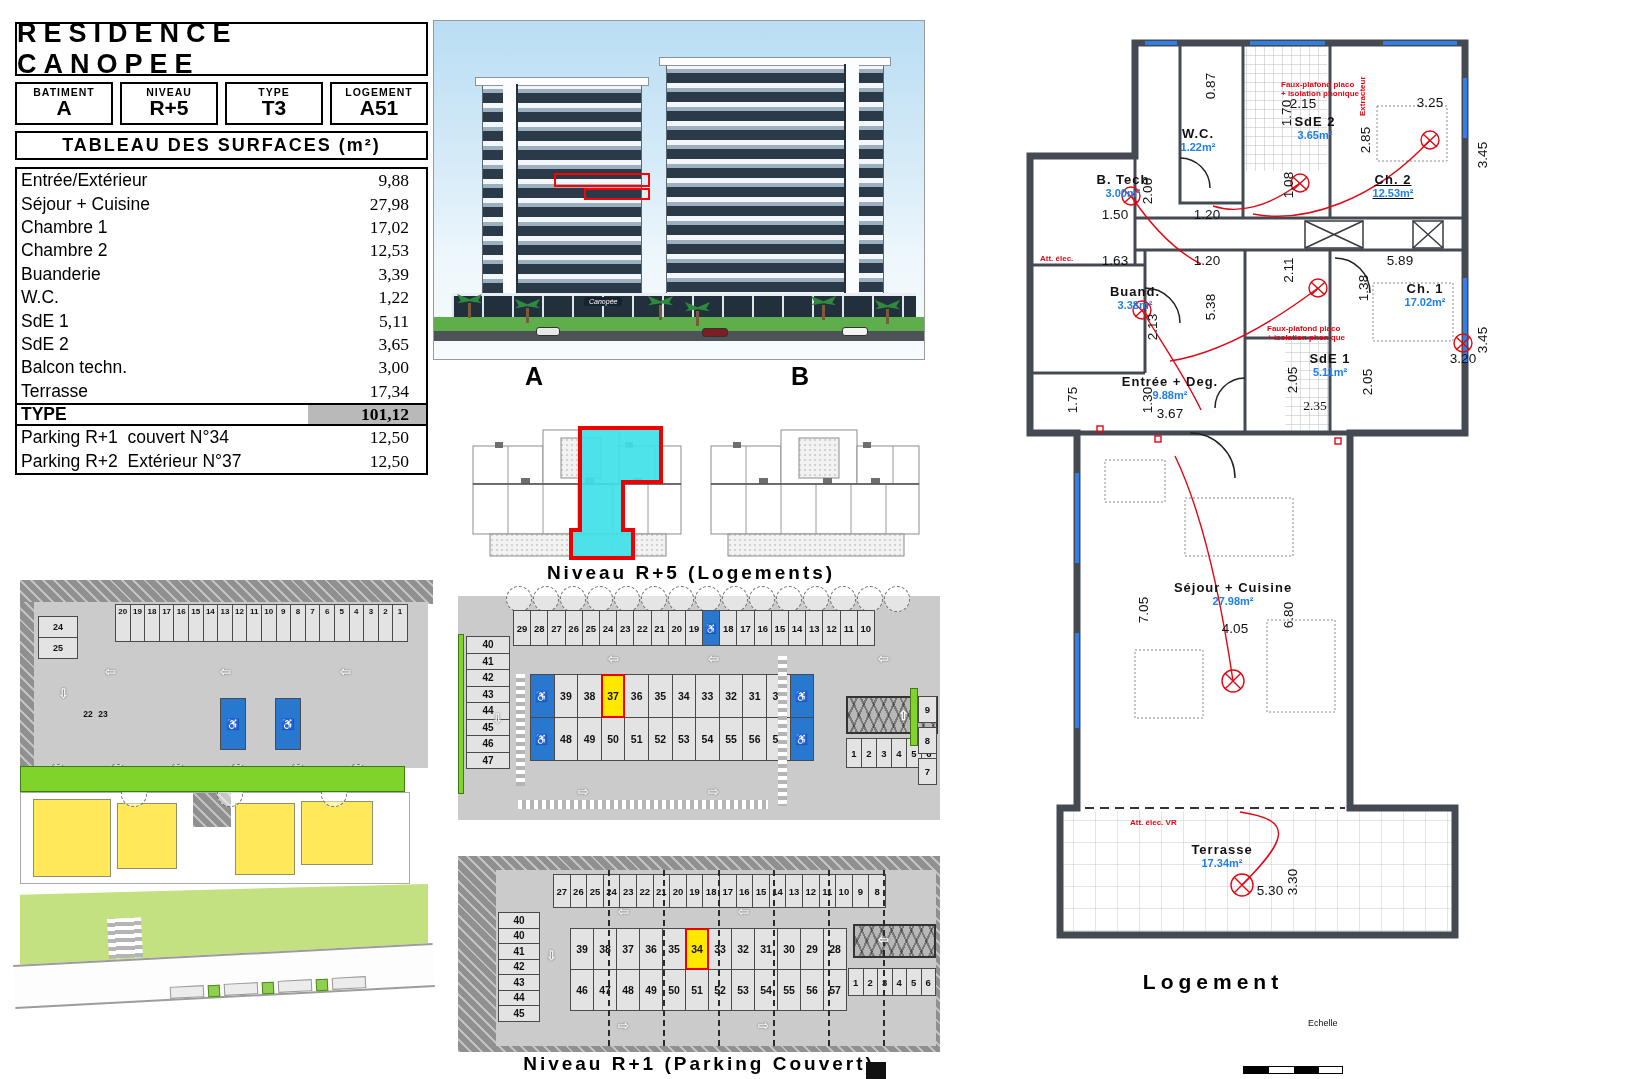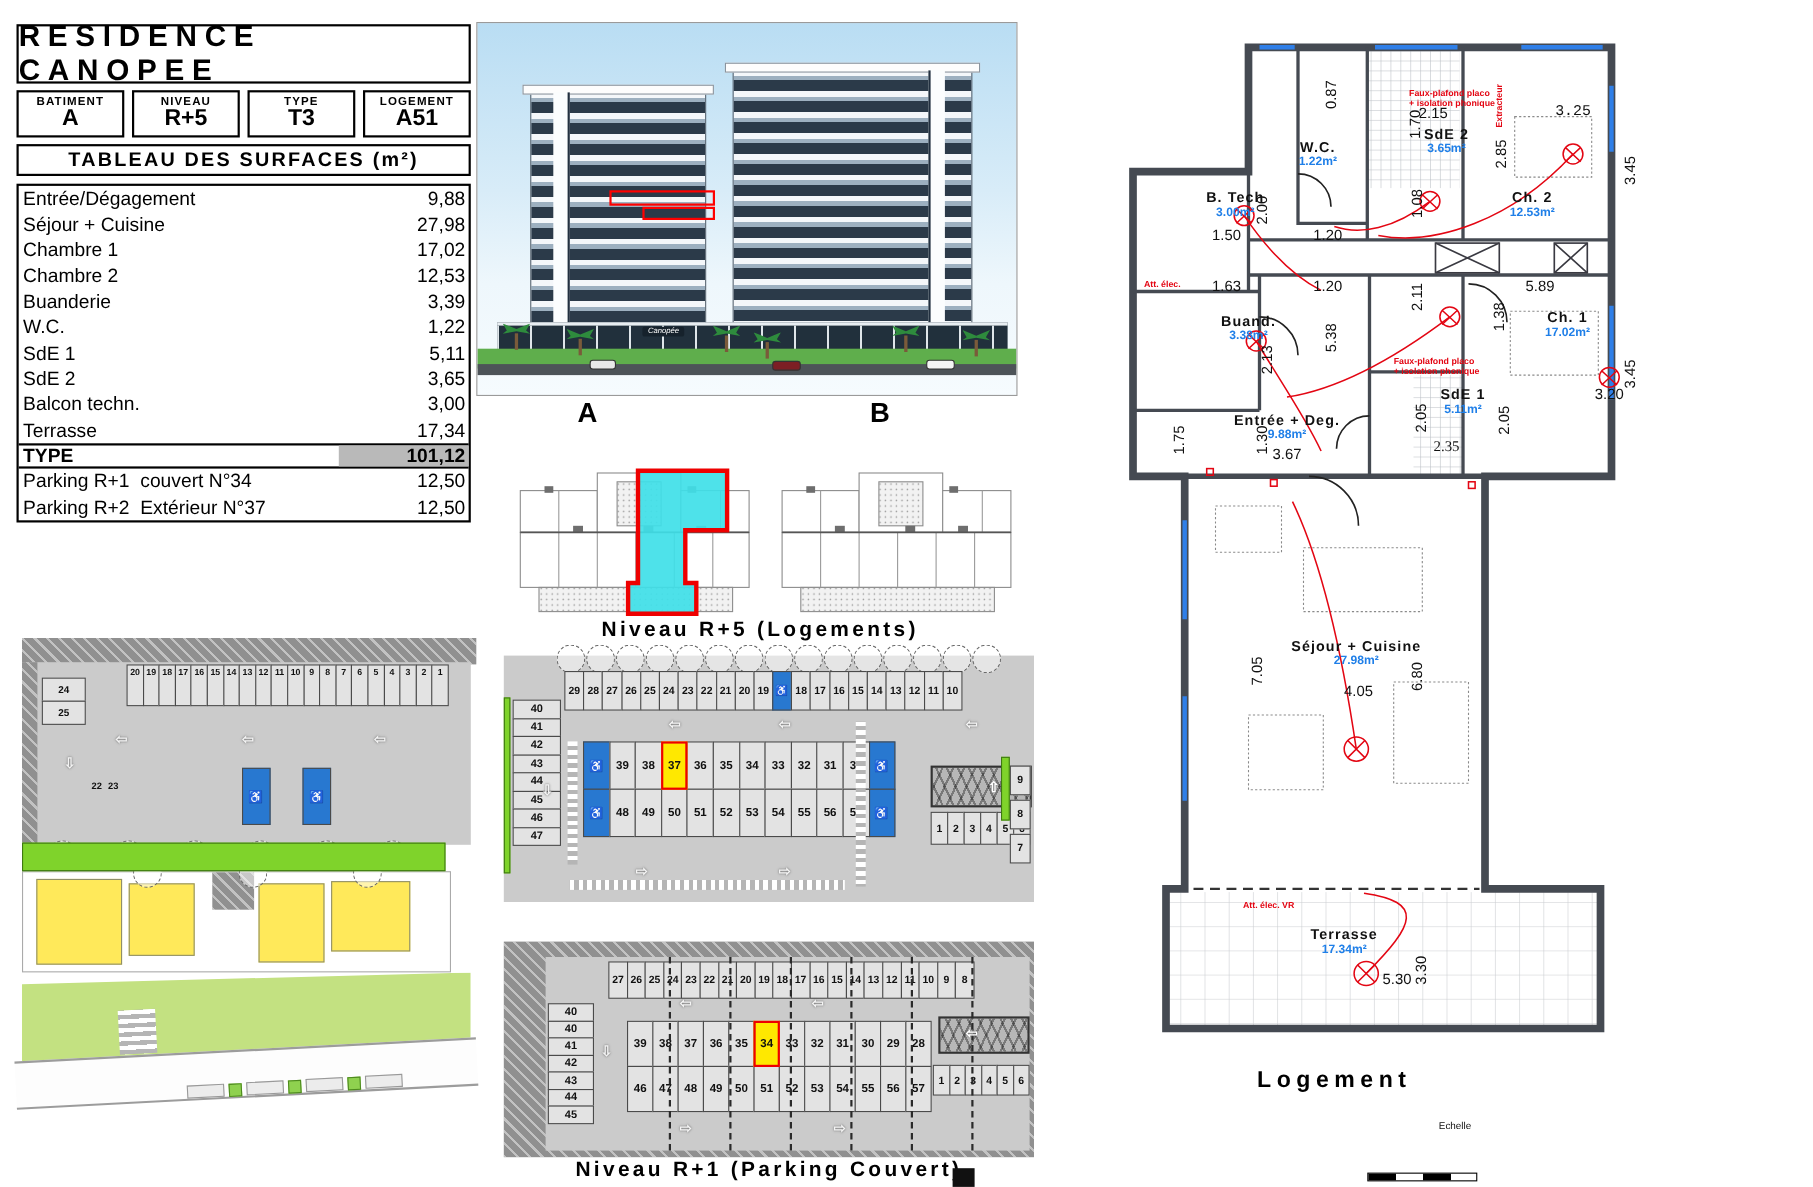--- a/index.html
+++ b/index.html
@@ -11,21 +11,21 @@
     display:flex; align-items:center; justify-content:center; font-size:27px; font-weight:bold; letter-spacing:7px; }
   .fields { position:absolute; left:15px; top:82px; width:413px; height:43px; display:flex; justify-content:space-between; }
   .fbox { width:98px; border:2px solid #000; text-align:center; padding-top:2px; }
   .fbox .fl { font-size:10.5px; font-weight:bold; letter-spacing:1px; display:block; }
   .fbox .fv { font-size:21px; font-weight:bold; display:block; line-height:20px; }
   .tab-head { position:absolute; left:15px; top:131px; width:413px; height:29px; border:2px solid #000;
     display:flex; align-items:center; justify-content:center; font-size:18px; font-weight:bold; letter-spacing:2px; }
   .surf-table { position:absolute; left:15px; top:167px; width:413px; border:2px solid #000; }
   .srow { display:flex; height:23.4px; align-items:stretch; font-size:17.5px; }
   .srow .slabel { flex:1; display:flex; align-items:center; padding-left:4px; white-space:pre; }
-  .srow .sval { width:118px; display:flex; align-items:center; justify-content:flex-end; padding-right:3px; }
+  .srow .sval { width:118px; display:flex; align-items:center; justify-content:flex-end; padding-right:17px;font-family:Liberation Serif, serif; }
   .srow.total { font-weight:bold; border-top:2px solid #000; border-bottom:2px solid #000; }
   .srow.total .sval { background:#b9b9b9; }
 
   
   .persp { position:absolute; left:433px; top:20px; width:492px; height:340px; border:1px solid #9a9a9a;
     background:linear-gradient(180deg,#b9ddf3 0%,#d8ecf8 45%,#eef7fc 70%,#f6fbfe 100%); overflow:hidden; }
   .tower { position:absolute; border:1px solid #5a6672;
     background:repeating-linear-gradient(180deg,#f4f7fa 0 5px,#9db0c0 5px 9px,#2b3a49 9px 19px); }
   .tower::before { content:""; position:absolute; top:-7px; left:-8px; right:-8px; height:7px; background:#fdfdfd; border:1px solid #8a949e; }
   .tower-a { left:48px; top:62px; width:160px; height:232px; }
@@ -140,21 +140,21 @@
         <span class="fl">LOGEMENT</span>
         <span class="fv">A51</span>
       </div>
     </div>
 
   <div class="tab-head">TABLEAU DES SURFACES (m²)</div>
 
   <div class="surf-table">
 
       <div class="srow">
-        <span class="slabel">Entrée/Dégagement</span>
+        <span class="slabel">Entrée/Extérieur</span>
         <span class="sval">9,88</span>
       </div>
 
       <div class="srow">
         <span class="slabel">Séjour + Cuisine</span>
         <span class="sval">27,98</span>
       </div>
 
       <div class="srow">
         <span class="slabel">Chambre 1</span>
@@ -939,21 +939,21 @@
         <div class="room-label" style="left: 213px; top: 98px;">
           <span class="rn">W.C.</span>
           <span class="ra">1.22m²</span>
         </div>
 
         <div class="room-label" style="left: 330px; top: 86px;">
           <span class="rn">SdE 2</span>
           <span class="ra">3.65m²</span>
         </div>
 
-        <div class="room-label" style="left: 408px; top: 144px;">
+        <div class="room-label" style="left: 408px; top: 144px; text-decoration: underline;">
           <span class="rn">Ch. 2</span>
           <span class="ra">12.53m²</span>
         </div>
 
         <div class="room-label" style="left: 138px; top: 144px;">
           <span class="rn">B. Tech</span>
           <span class="ra">3.00m²</span>
         </div>
 
         <div class="room-label" style="left: 150px; top: 256px;">
@@ -989,21 +989,21 @@
     <div>
 
         <span class="dim vert" style="left: 225px; top: 58px;">0.87</span>
 
         <span class="dim" style="left: 318px; top: 75px;">2.15</span>
 
         <span class="dim vert" style="left: 301px; top: 85px;">1.70</span>
 
         <span class="dim vert" style="left: 380px; top: 112px;">2.85</span>
 
-        <span class="dim" style="left: 445px; top: 74px; font-family: Liberation Mono, monospace;">3.25</span>
+        <span class="dim" style="left: 445px; top: 74px;">3.25</span>
 
         <span class="dim vert" style="left: 497px; top: 127px;">3.45</span>
 
         <span class="dim vert" style="left: 303px; top: 157px;">1.08</span>
 
         <span class="dim vert" style="left: 162px; top: 163px;">2.00</span>
 
         <span class="dim" style="left: 130px; top: 186px;">1.50</span>
 
         <span class="dim" style="left: 222px; top: 186px;">1.20</span>

